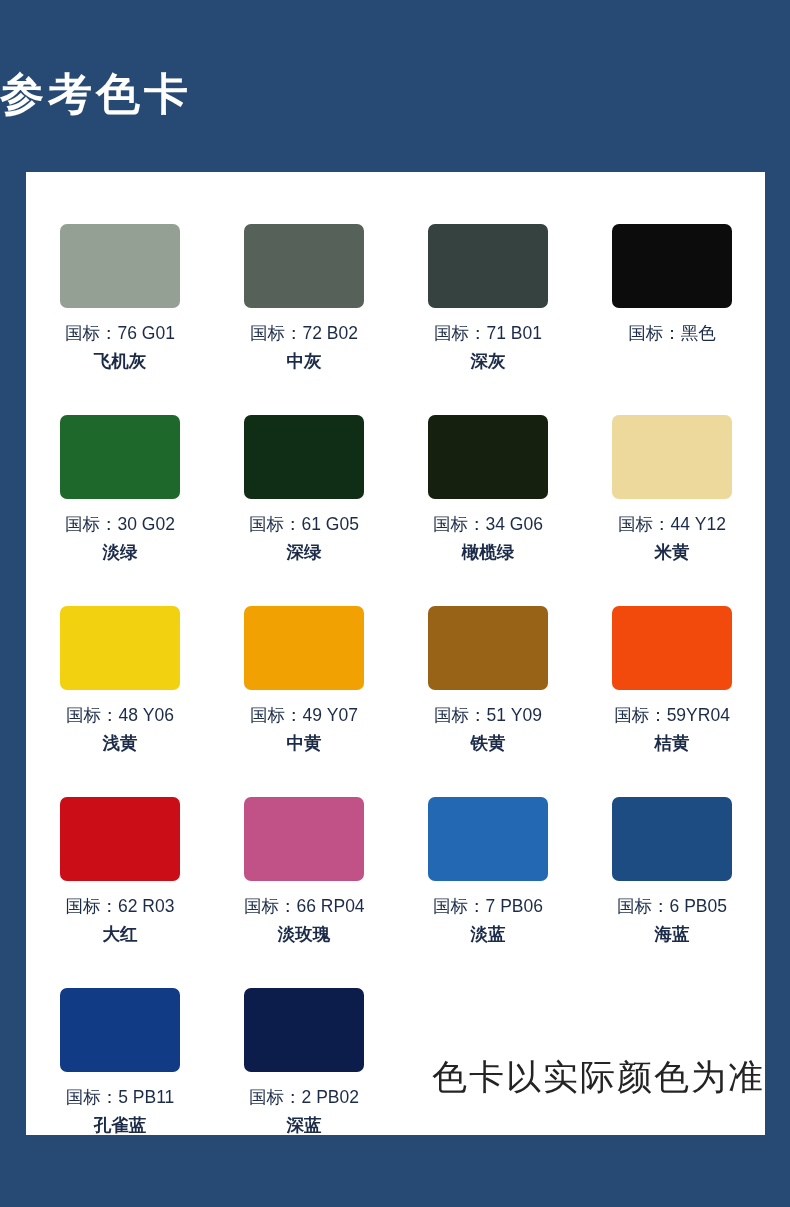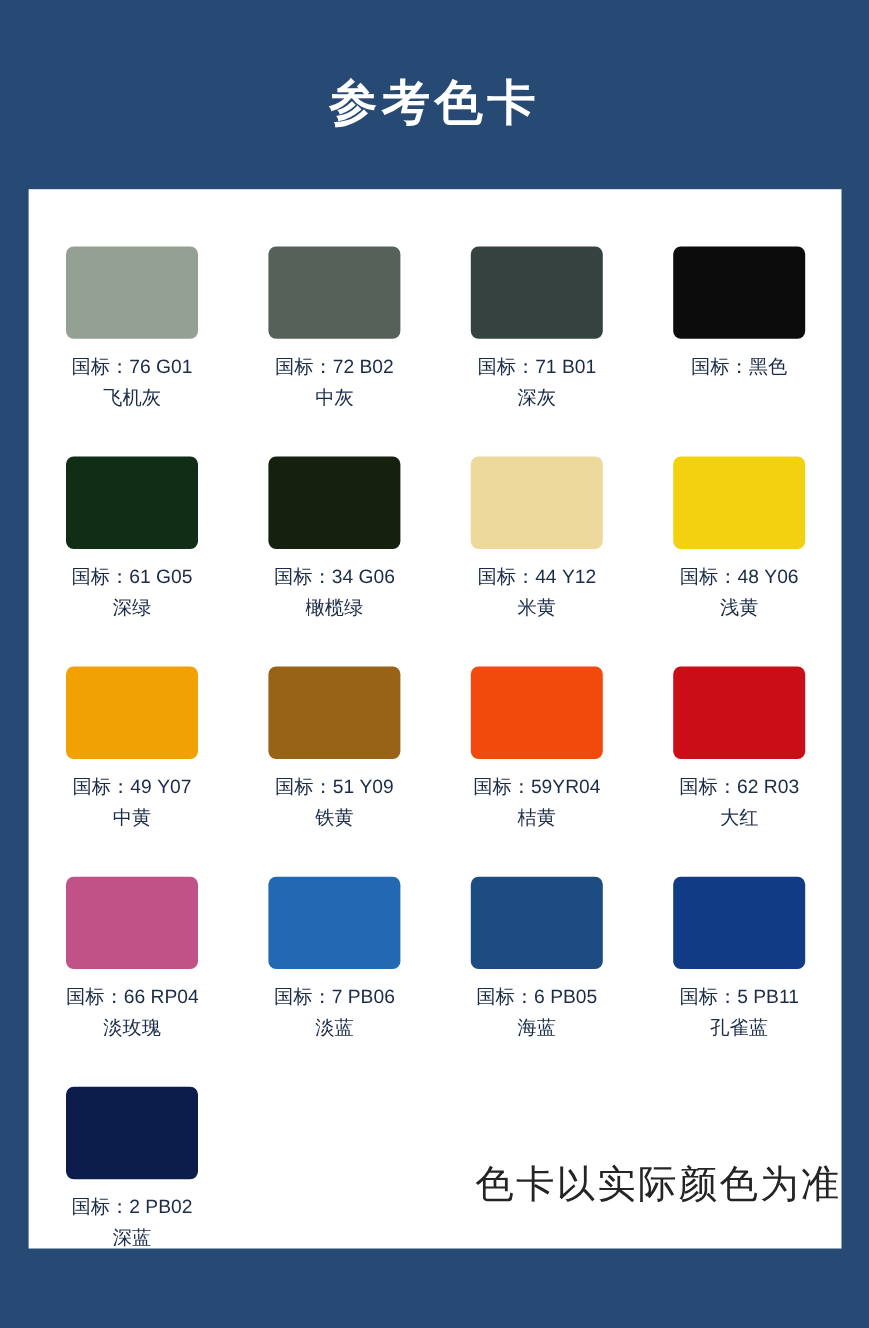--- a/index.html
+++ b/index.html
@@ -18,21 +18,21 @@
     width: 790px;
     height: 1207px;
     background: #274a74;
     box-sizing: border-box;
   }
   .title {
     position: absolute;
     top: 64px;
     left: 0;
     width: 790px;
-    text-align: center;
+    text-align: left;
     color: #ffffff;
     font-size: 44px;
     font-weight: bold;
     letter-spacing: 4px;
     line-height: 60px;
   }
   .card {
     position: absolute;
     left: 26px;
     top: 172px;
@@ -64,20 +64,21 @@
   .cap {
     margin-top: 11px;
     text-align: center;
     color: #1b2b48;
     font-size: 17.5px;
     line-height: 28px;
     white-space: nowrap;
   }
   .cap .line2 {
     display: block;
+    font-weight: bold;
   }
   .footer-note {
     position: absolute;
     left: 0;
     bottom: 34px;
     width: 739px;
     text-align: right;
     color: #242424;
     font-size: 35px;
     font-weight: normal;
@@ -103,20 +104,24 @@
           <div class="swatch" style="background: rgb(86, 97, 89);"></div>
           <div class="cap"><span>国标：72 B02</span><span class="line2">中灰</span></div>
         </div>
         <div class="cell">
           <div class="swatch" style="background: rgb(53, 66, 63);"></div>
           <div class="cap"><span>国标：71 B01</span><span class="line2">深灰</span></div>
         </div>
         <div class="cell">
           <div class="swatch" style="background: rgb(12, 12, 12);"></div>
           <div class="cap"><span>国标：黑色</span></div>
+        </div>
+        <div class="cell">
+          <div class="swatch" style="background: rgb(31, 104, 44);"></div>
+          <div class="cap"><span>国标：30 G02</span><span class="line2">淡绿</span></div>
         </div>
         <div class="cell">
           <div class="swatch" style="background: rgb(16, 46, 22);"></div>
           <div class="cap"><span>国标：61 G05</span><span class="line2">深绿</span></div>
         </div>
         <div class="cell">
           <div class="swatch" style="background: rgb(22, 32, 15);"></div>
           <div class="cap"><span>国标：34 G06</span><span class="line2">橄榄绿</span></div>
         </div>
         <div class="cell">

